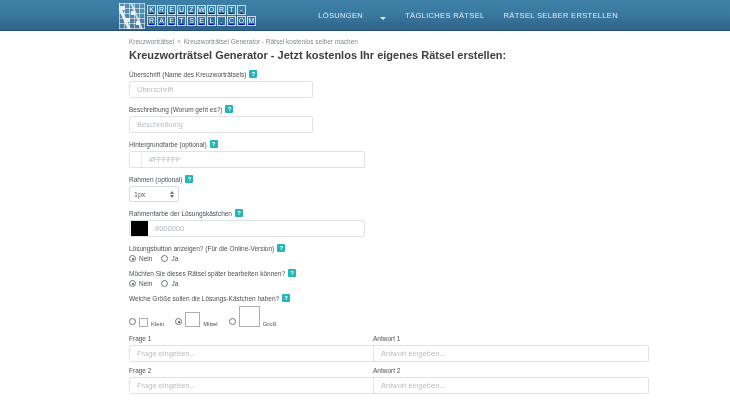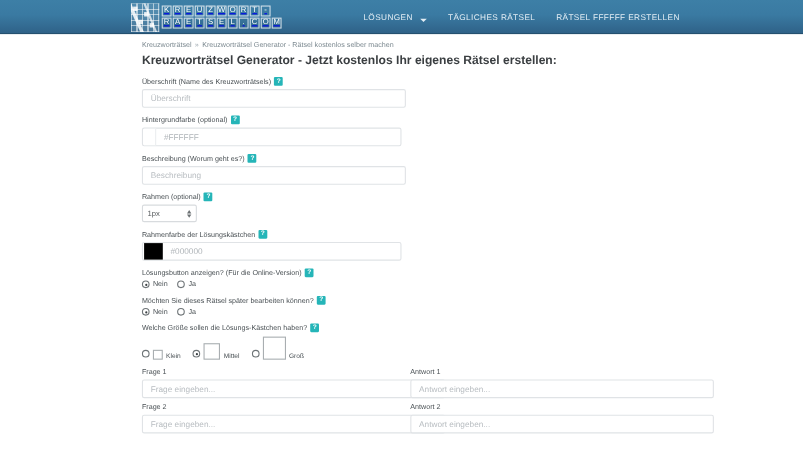--- a/index.html
+++ b/index.html
@@ -65,21 +65,21 @@
   .main-nav {
     position: absolute; right: 112px; top: 0;
     height: 31px;
     display: flex; align-items: center; gap: 19px;
   }
   .nav-link {
     color: #e3eef5;
     font-size: 7.5px;
     letter-spacing: .35px;
     text-decoration: none;
-    display: flex; align-items: flex-end; gap: 7px;
+    display: flex; align-items: flex-end; gap: 17px;
     white-space: nowrap;
   }
   .caret {
     width: 0; height: 0;
     border-left: 3px solid transparent;
     border-right: 3px solid transparent;
     border-top: 3px solid #e3eef5;
     display: inline-block;
   }
 
@@ -111,21 +111,21 @@
   .help-icon {
     width: 8px; height: 8px;
     background: #25b5b8;
     border-radius: 1px;
     color: #fff; font-size: 6px; line-height: 8px;
     text-align: center; font-weight: bold;
     display: inline-block; flex: none;
     cursor: pointer;
   }
   .text-input {
-    width: 240px; height: 17px;
+    width: 184px; height: 17px;
     border: 1px solid #e0e3e6;
     border-radius: 2px;
     background: #fff;
     font-size: 7.5px;
     color: #b8bdc1;
     padding: 0 7px;
     display: flex; align-items: center;
     font-family: "Liberation Sans", sans-serif;
   }
   .text-input.wide { width: 276px; }
@@ -249,21 +249,21 @@
 
   <nav class="main-nav">
     <a class="nav-link" href="#">
       <span>LÖSUNGEN</span>
       <i class="caret"></i>
     </a>
     <a class="nav-link" href="#">
       <span>TÄGLICHES RÄTSEL</span>
     </a>
     <a class="nav-link" href="#">
-      <span>RÄTSEL FFFFFF ERSTELLEN</span>
+      <span>RÄTSEL SELBER ERSTELLEN</span>
     </a>
   </nav>
 </div>
 
 <div class="page">
 
   <div class="breadcrumb">
     <a href="#" style="color:#7d8a91;text-decoration:none;">Kreuzworträtsel</a><span class="sep">»</span><span>Kreuzworträtsel Generator - Rätsel kostenlos selber machen</span>
   </div>
 
@@ -272,35 +272,35 @@
   <div class="field">
     <div class="field-label">
       <span>Überschrift (Name des Kreuzworträtsels)</span>
       <span class="help-icon">?</span>
     </div>
     <div class="text-input">Überschrift</div>
   </div>
 
   <div class="field">
     <div class="field-label">
+      <span>Beschreibung (Worum geht es?)</span>
+      <span class="help-icon">?</span>
+    </div>
+    <div class="text-input">Beschreibung</div>
+  </div>
+
+  <div class="field">
+    <div class="field-label">
       <span>Hintergrundfarbe (optional)</span>
       <span class="help-icon">?</span>
     </div>
     <div class="color-input">
       <span class="swatch white"></span>
       <span class="color-value">#FFFFFF</span>
     </div>
-  </div>
-
-  <div class="field">
-    <div class="field-label">
-      <span>Beschreibung (Worum geht es?)</span>
-      <span class="help-icon">?</span>
-    </div>
-    <div class="text-input">Beschreibung</div>
   </div>
 
   <div class="field">
     <div class="field-label">
       <span>Rahmen (optional)</span>
       <span class="help-icon">?</span>
     </div>
     <div class="select-box">
       <span>1px</span>
       <span class="stepper">

